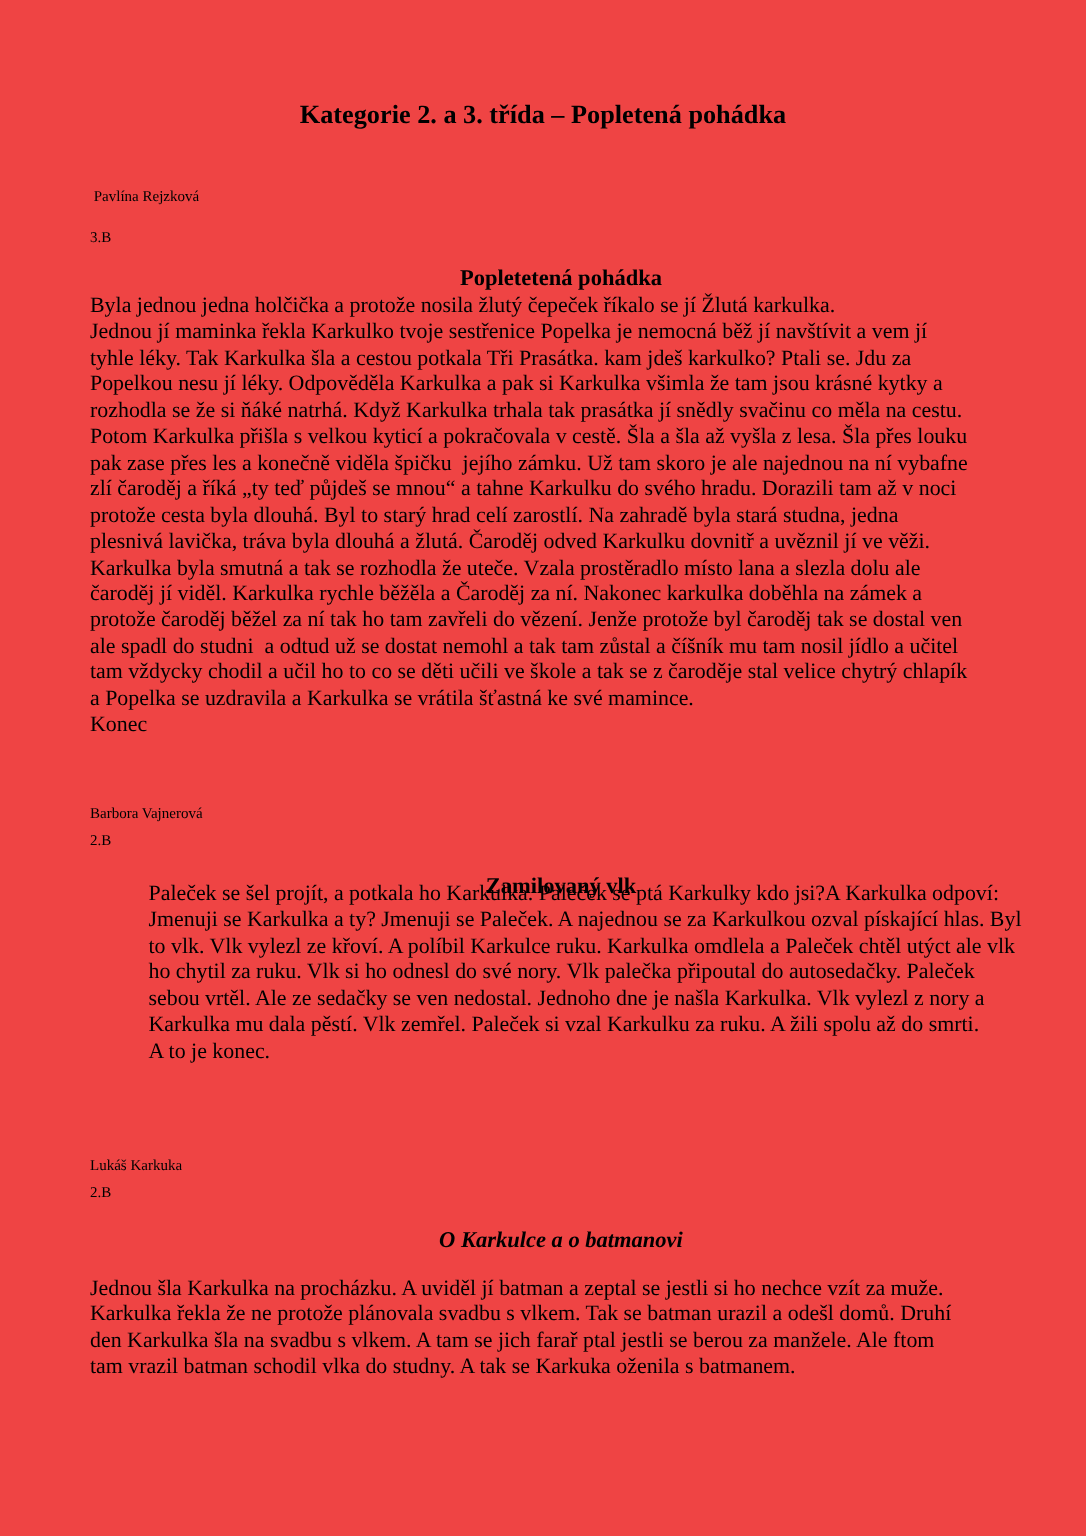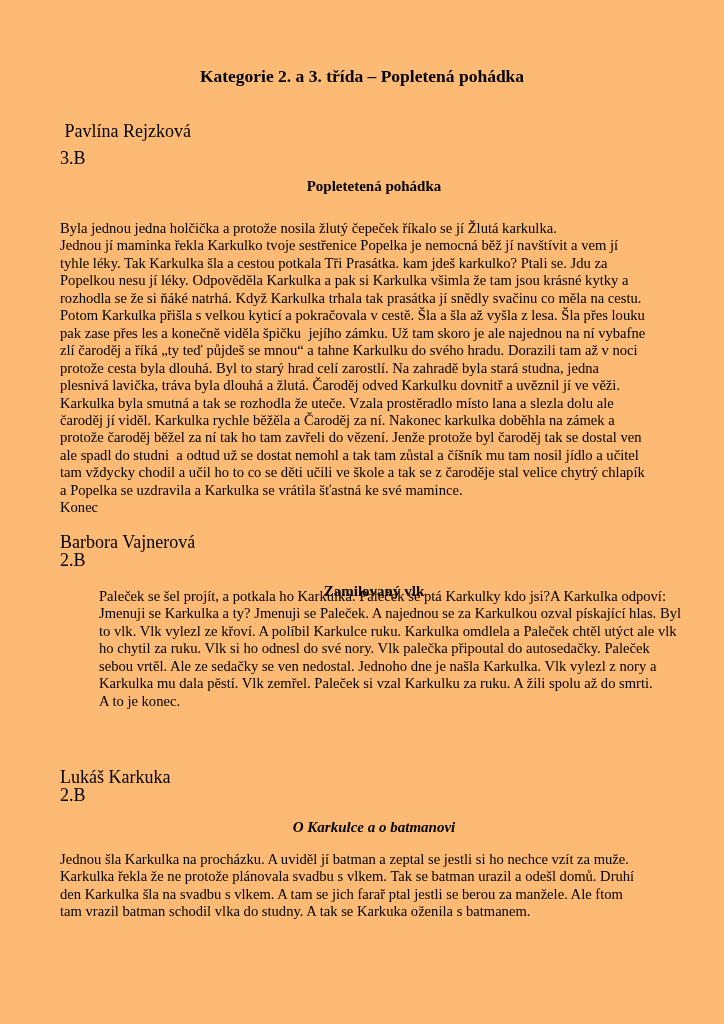--- a/index.html
+++ b/index.html
@@ -4,41 +4,41 @@
 <style>
   html, body {
     margin: 0;
     padding: 0;
     background: #ffffff;
   }
   .doc-page {
     position: relative;
     width: 724px;
     height: 1024px;
-    background: #fdba74;
+    background: #ef4444;
     color: #000000;
     font-family: "Liberation Serif", serif;
     overflow: hidden;
   }
   .doc-title {
     position: absolute;
     top: 66px;
     left: 0;
     width: 724px;
     text-align: center;
     font-weight: bold;
     font-size: 17.5px;
     line-height: 20px;
     white-space: pre-wrap;
   }
   .author-line, .class-line {
     position: absolute;
     left: 60px;
     width: 620px;
-    font-size: 18px;
+    font-size: 10px;
     line-height: 17.5px;
     white-space: pre-wrap;
   }
   .story-heading {
     position: absolute;
     left: 0;
     width: 724px;
     text-align: center;
     font-weight: bold;
     font-size: 15px;
@@ -51,21 +51,21 @@
     left: 60px;
     width: 628px;
     font-size: 14.6px;
     line-height: 17.45px;
     white-space: pre-wrap;
   }
   
   #author-1  { top: 123px; }
   #class-1   { top: 150px; }
   #heading-1 { top: 178px; }
-  #body-1    { top: 220px; }
+  #body-1    { top: 196px; }
 
   #author-2  { top: 534px; }
   #class-2   { top: 552px; }
   #heading-2 { top: 583px; }
   #body-2    { top: 588px; margin-left: 39px; }
 
   #author-3  { top: 769px; }
   #class-3   { top: 787px; }
   #heading-3 { top: 819px; font-style: italic; }
   #body-3    { top: 851px; }

